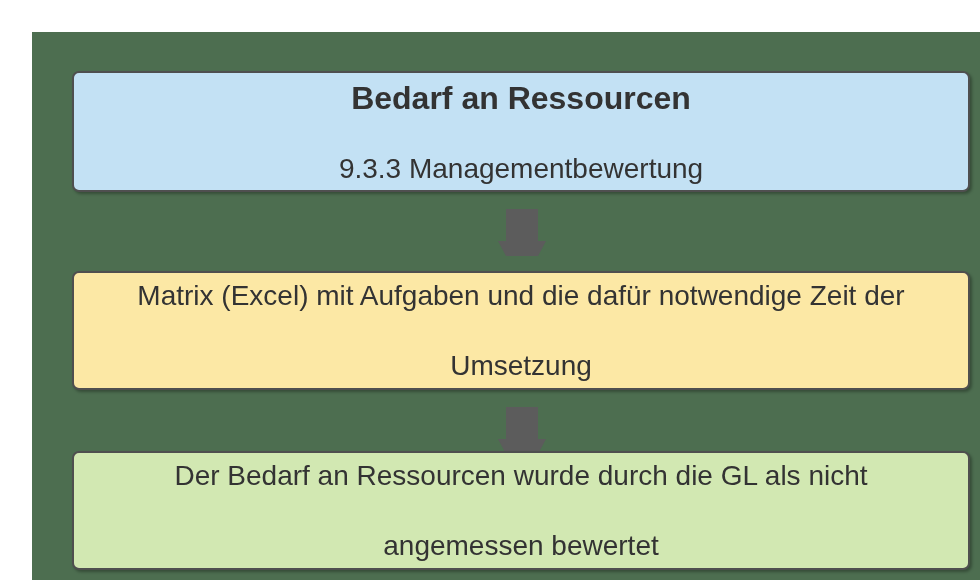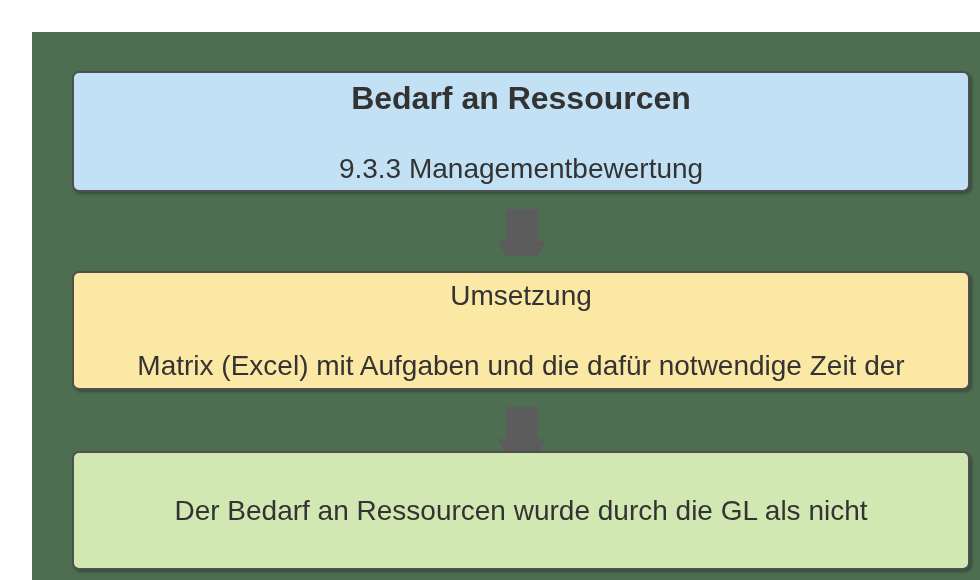--- a/index.html
+++ b/index.html
@@ -76,26 +76,27 @@
     <div class="node-title">Bedarf an Ressourcen</div>
     <div class="node-subtitle">9.3.3 Managementbewertung</div>
   </div>
 
   <div class="connector connector-1">
     <div class="line"></div>
     <div class="head"></div>
   </div>
 
   <div class="node node-yellow">
+    <div class="body-line">Matrix (Excel) mit Aufgaben und die dafür notwendige Zeit der</div>
     <div class="body-line">Umsetzung</div>
-    <div class="body-line">Matrix (Excel) mit Aufgaben und die dafür notwendige Zeit der</div>
   </div>
 
   <div class="connector connector-2">
     <div class="line"></div>
     <div class="head"></div>
   </div>
 
   <div class="node node-green">
     <div class="body-line">Der Bedarf an Ressourcen wurde durch die GL als nicht</div>
+    <div class="body-line">angemessen bewertet</div>
   </div>
 
 </div>
 
 </body></html>

